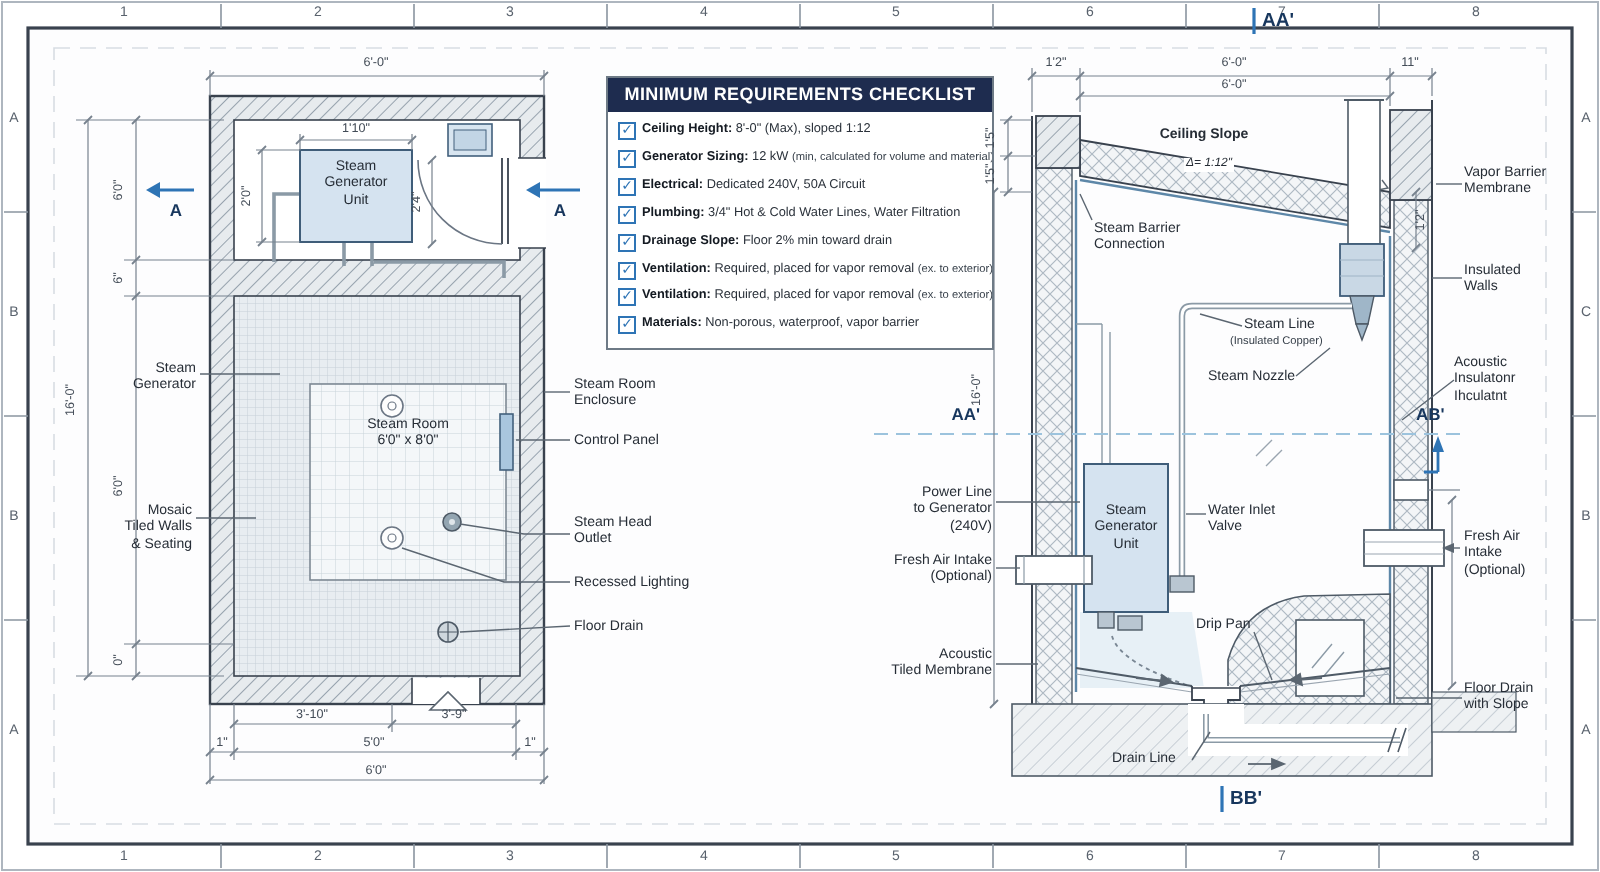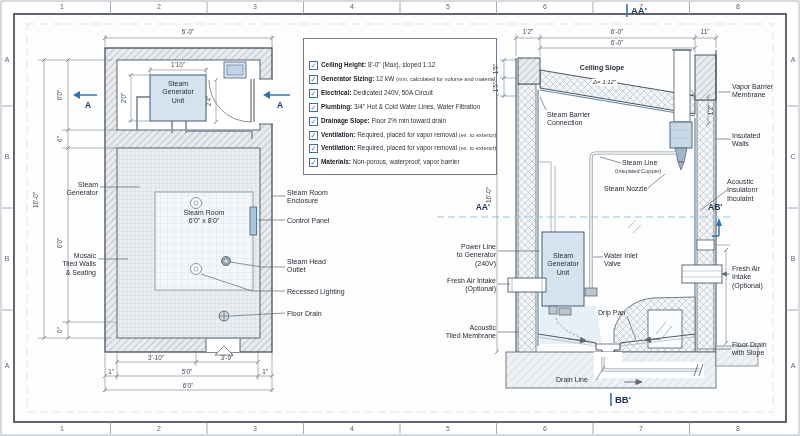--- a/index.html
+++ b/index.html
@@ -304,20 +304,21 @@
 </div>
 <div class="lbl" style="left:287px;top:217px;width:56px">Control Panel</div>
 <div class="lbl" style="left:287px;top:258px;width:48px">
   <div>Steam Head</div>
   <div>Outlet</div>
 </div>
 <div class="lbl" style="left:287px;top:288px;width:64px">Recessed Lighting</div>
 <div class="lbl" style="left:287px;top:310px;width:48px">Floor Drain</div>
 
 <div class="checklist" style="left:303px;top:38px;width:192px;height:135px">
+  <div class="clhead">MINIMUM REQUIREMENTS CHECKLIST</div>
   <div class="clrow" style="top:22px">
         <span class="cb">✓</span>
         <span><b>Ceiling Height:</b> <span>8'-0" (Max), sloped 1:12</span> <span class="sub"></span></span>
       </div>
   <div class="clrow" style="top:35.9px">
         <span class="cb">✓</span>
         <span><b>Generator Sizing:</b> <span>12 kW</span> <span class="sub">(min, calculated for volume and material)</span></span>
       </div>
   <div class="clrow" style="top:49.8px">
         <span class="cb">✓</span>

